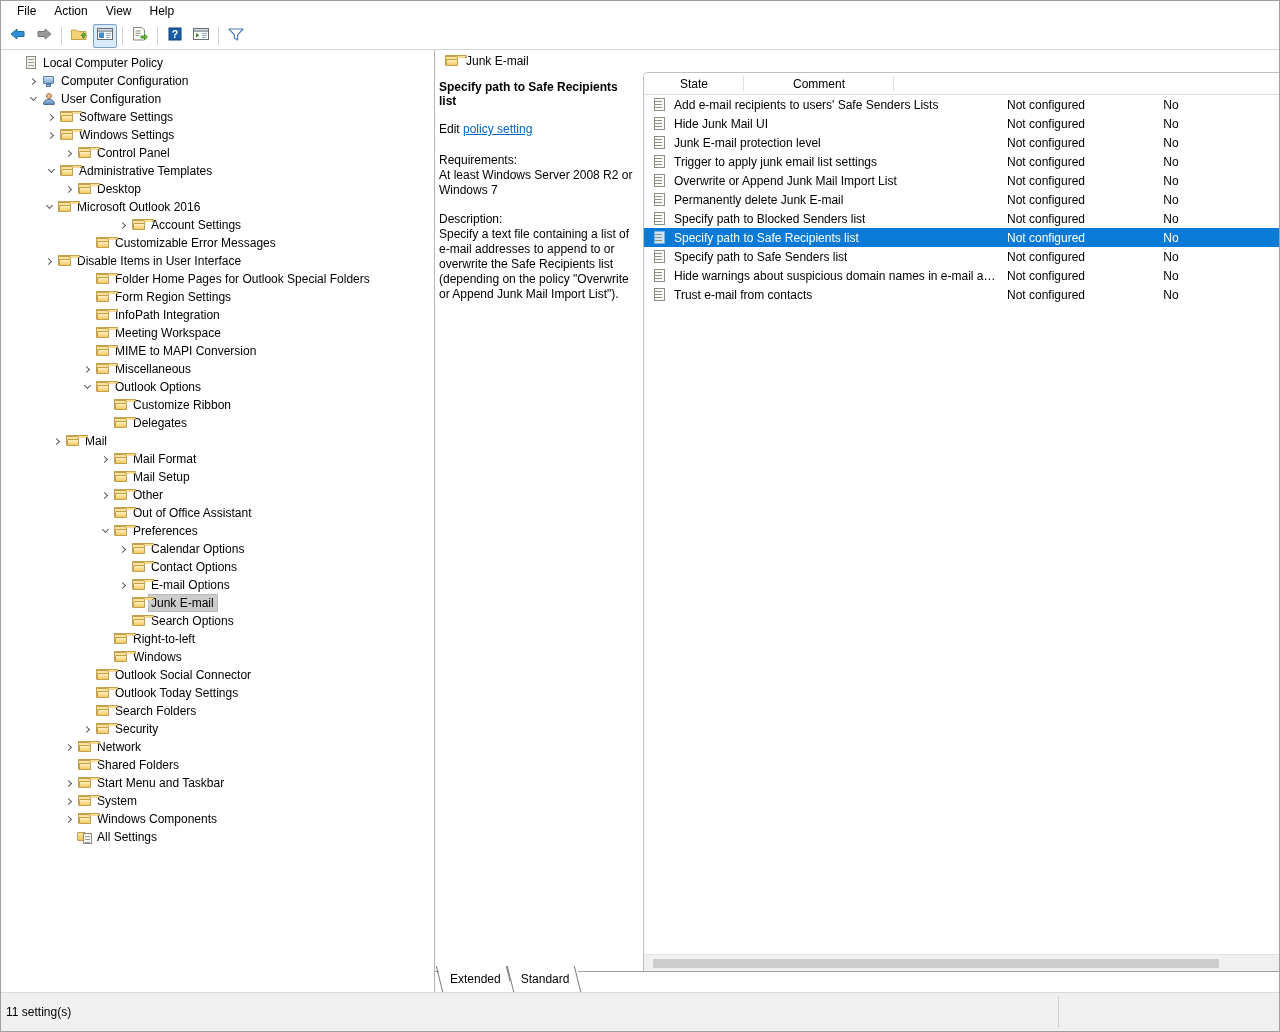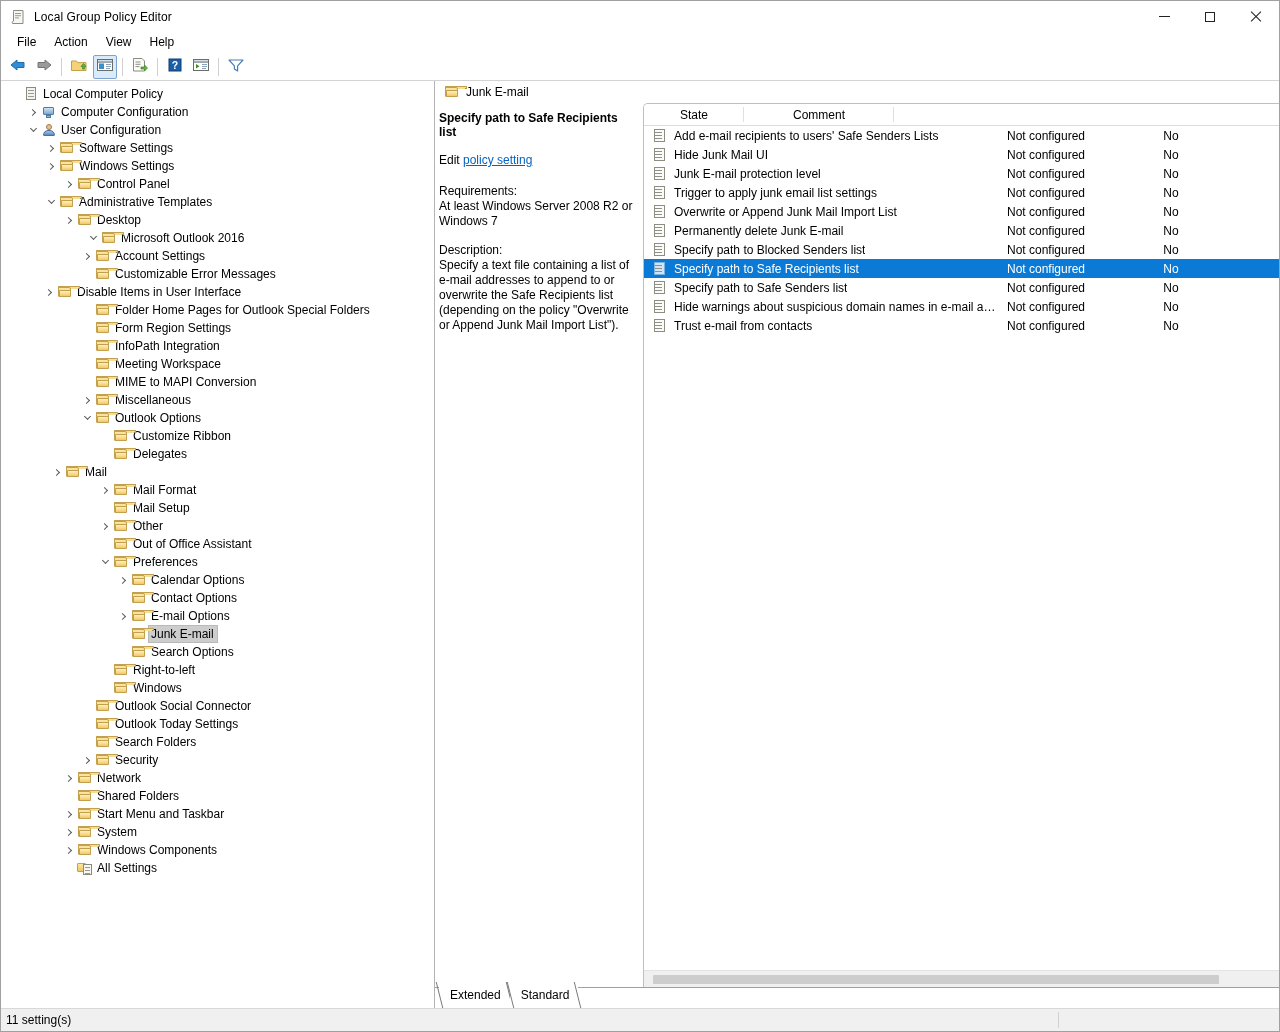--- a/index.html
+++ b/index.html
@@ -358,58 +358,38 @@
   .tab:after {
     content:""; position:absolute; right:0; top:1px; bottom:0;
     width: 10px;
     border-right: 1px solid #7a7a7a;
     transform: skewX(14deg);
   }
   .tab.active { font-weight: normal; }
 
   
   .statusbar {
-    height: 23px; min-height: 23px;
+    height: 39px; min-height: 23px;
     display: flex; align-items: center;
     background: #f0f0f0;
     border-top: 1px solid #d8d8d8;
     font-size: 12px;
     padding-left: 5px;
     position: relative;
   }
   .status-sep {
     position: absolute; left: 1057px; top: 3px; bottom: 3px; width: 1px;
     background: #d0d0d0;
   }
 </style>
 </head>
 <body>
 
 <div class="window">
 
-  <div class="titlebar">
-    <span class="title-icon">
-      <svg width="16" height="16" viewBox="0 0 16 16">
-        <path d="M3.5 1.5h9.5v13H2.5a1.6 1.6 0 0 1 1-2.5V2.6z" fill="#f7f7f2" stroke="#8a8a80" stroke-width="1"></path>
-        <path d="M5 4.5h6M5 6.7h6M5 8.9h4" stroke="#9a9a90" stroke-width="1"></path>
-      </svg>
-    </span>
-    <span class="title-text">Local Group Policy Editor</span>
-    <div class="win-controls">
-      <div class="win-btn">
-          <i class="glyph-min"></i>
-        </div>
-      <div class="win-btn">
-          <i class="glyph-max"></i>
-        </div>
-      <div class="win-btn close">
-          <i class="glyph-close"></i>
-        </div>
-    </div>
-  </div>
 
   <div class="menubar">
     <div class="menu-item">File</div>
     <div class="menu-item">Action</div>
     <div class="menu-item">View</div>
     <div class="menu-item">Help</div>
   </div>
 
   <div class="toolbar">
     <div class="tb-btn">
@@ -565,32 +545,32 @@
           <span class="expander">
             <i class="chev right"></i>
           </span>
           <span class="tree-icon ico-folder">
             <i class="tab"></i>
             <i class="back"></i>
             <i class="front"></i>
           </span>
           <span class="tree-label">Desktop</span>
         </div>
-        <div class="tree-row" style="padding-left: 84px;">
+        <div class="tree-row" style="padding-left: 40px;">
           <span class="expander">
             <i class="chev down"></i>
           </span>
           <span class="tree-icon ico-folder">
             <i class="tab"></i>
             <i class="back"></i>
             <i class="front"></i>
           </span>
           <span class="tree-label">Microsoft Outlook 2016</span>
         </div>
-        <div class="tree-row" style="padding-left: 78px;">
+        <div class="tree-row" style="padding-left: 78px; margin-left: 36px;">
           <span class="expander">
             <i class="chev right"></i>
           </span>
           <span class="tree-icon ico-folder">
             <i class="tab"></i>
             <i class="back"></i>
             <i class="front"></i>
           </span>
           <span class="tree-label">Account Settings</span>
         </div>

